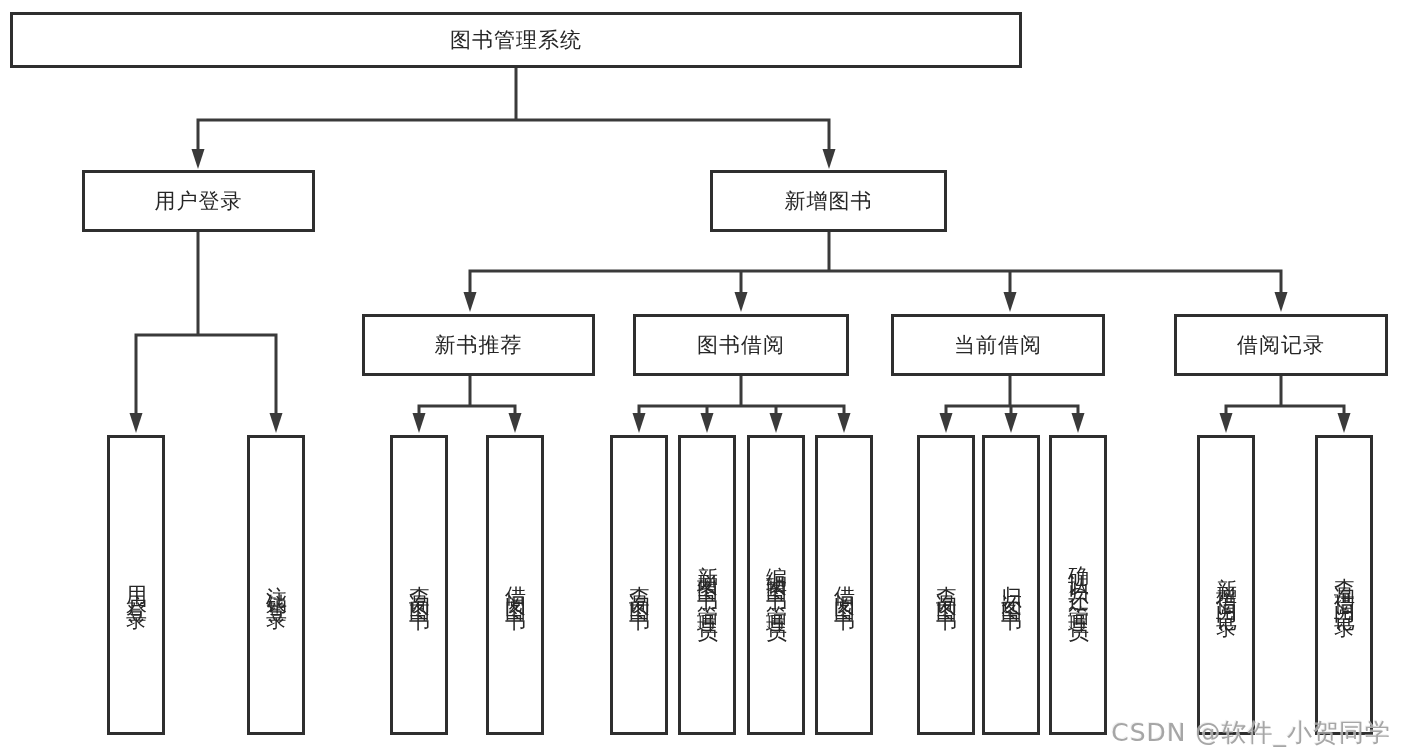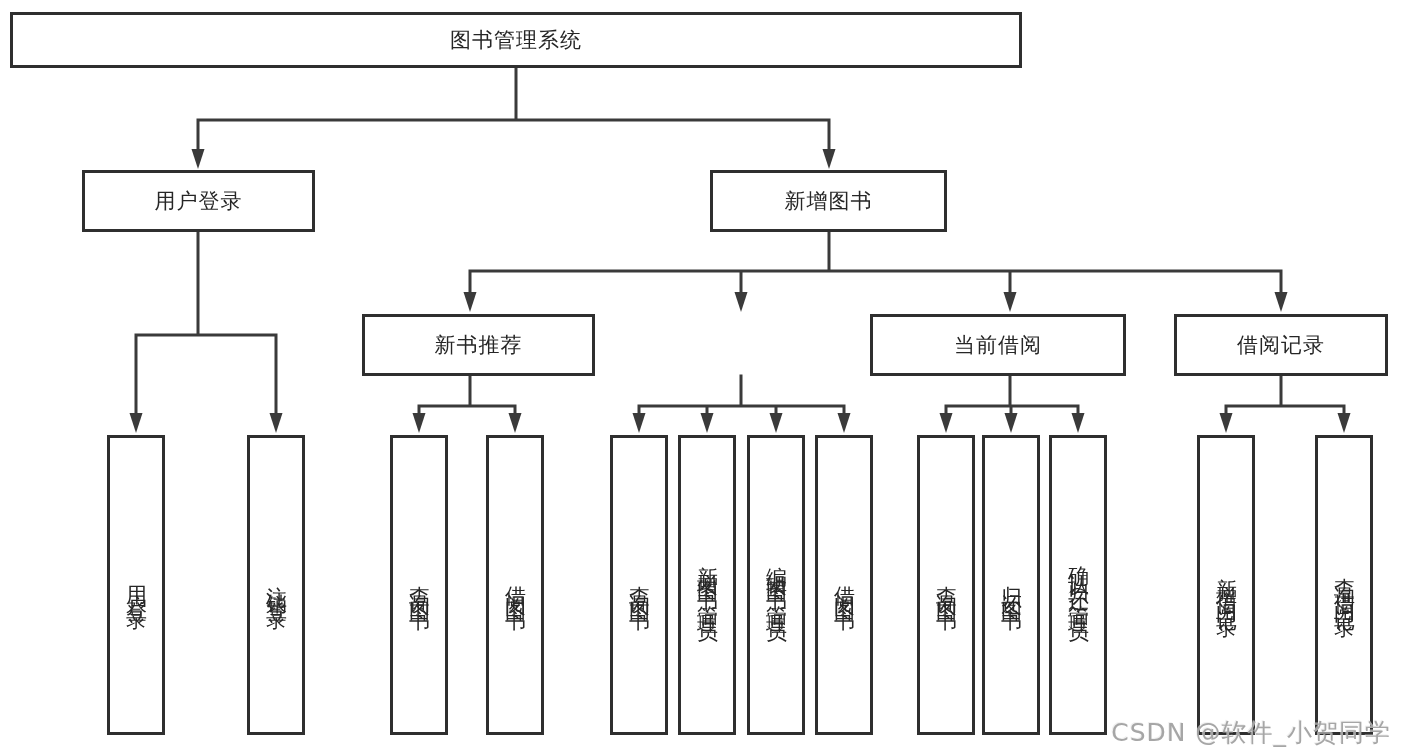--- a/index.html
+++ b/index.html
@@ -107,21 +107,24 @@
   <div class="hnode" style="left:82px; top:170px; width:233px; height:62px">
     <span class="hlabel">用户登录</span>
   </div>
   <div class="hnode" style="left:710px; top:170px; width:237px; height:62px">
     <span class="hlabel">新增图书</span>
   </div>
 
   <div class="hnode" style="left:362px; top:314px; width:233px; height:62px">
     <span class="hlabel">新书推荐</span>
   </div>
-  <div class="hnode" style="left:870px; top:314px; width:256px; height:62px">
+  <div class="hnode" style="left:633px; top:314px; width:216px; height:62px">
+    <span class="hlabel">图书借阅</span>
+  </div>
+  <div class="hnode" style="left:891px; top:314px; width:214px; height:62px">
     <span class="hlabel">当前借阅</span>
   </div>
   <div class="hnode" style="left:1174px; top:314px; width:214px; height:62px">
     <span class="hlabel">借阅记录</span>
   </div>
 
   <div class="vnode" style="left:107px">
     <span class="vlabel">用户登录</span>
   </div>
   <div class="vnode" style="left:247px">

